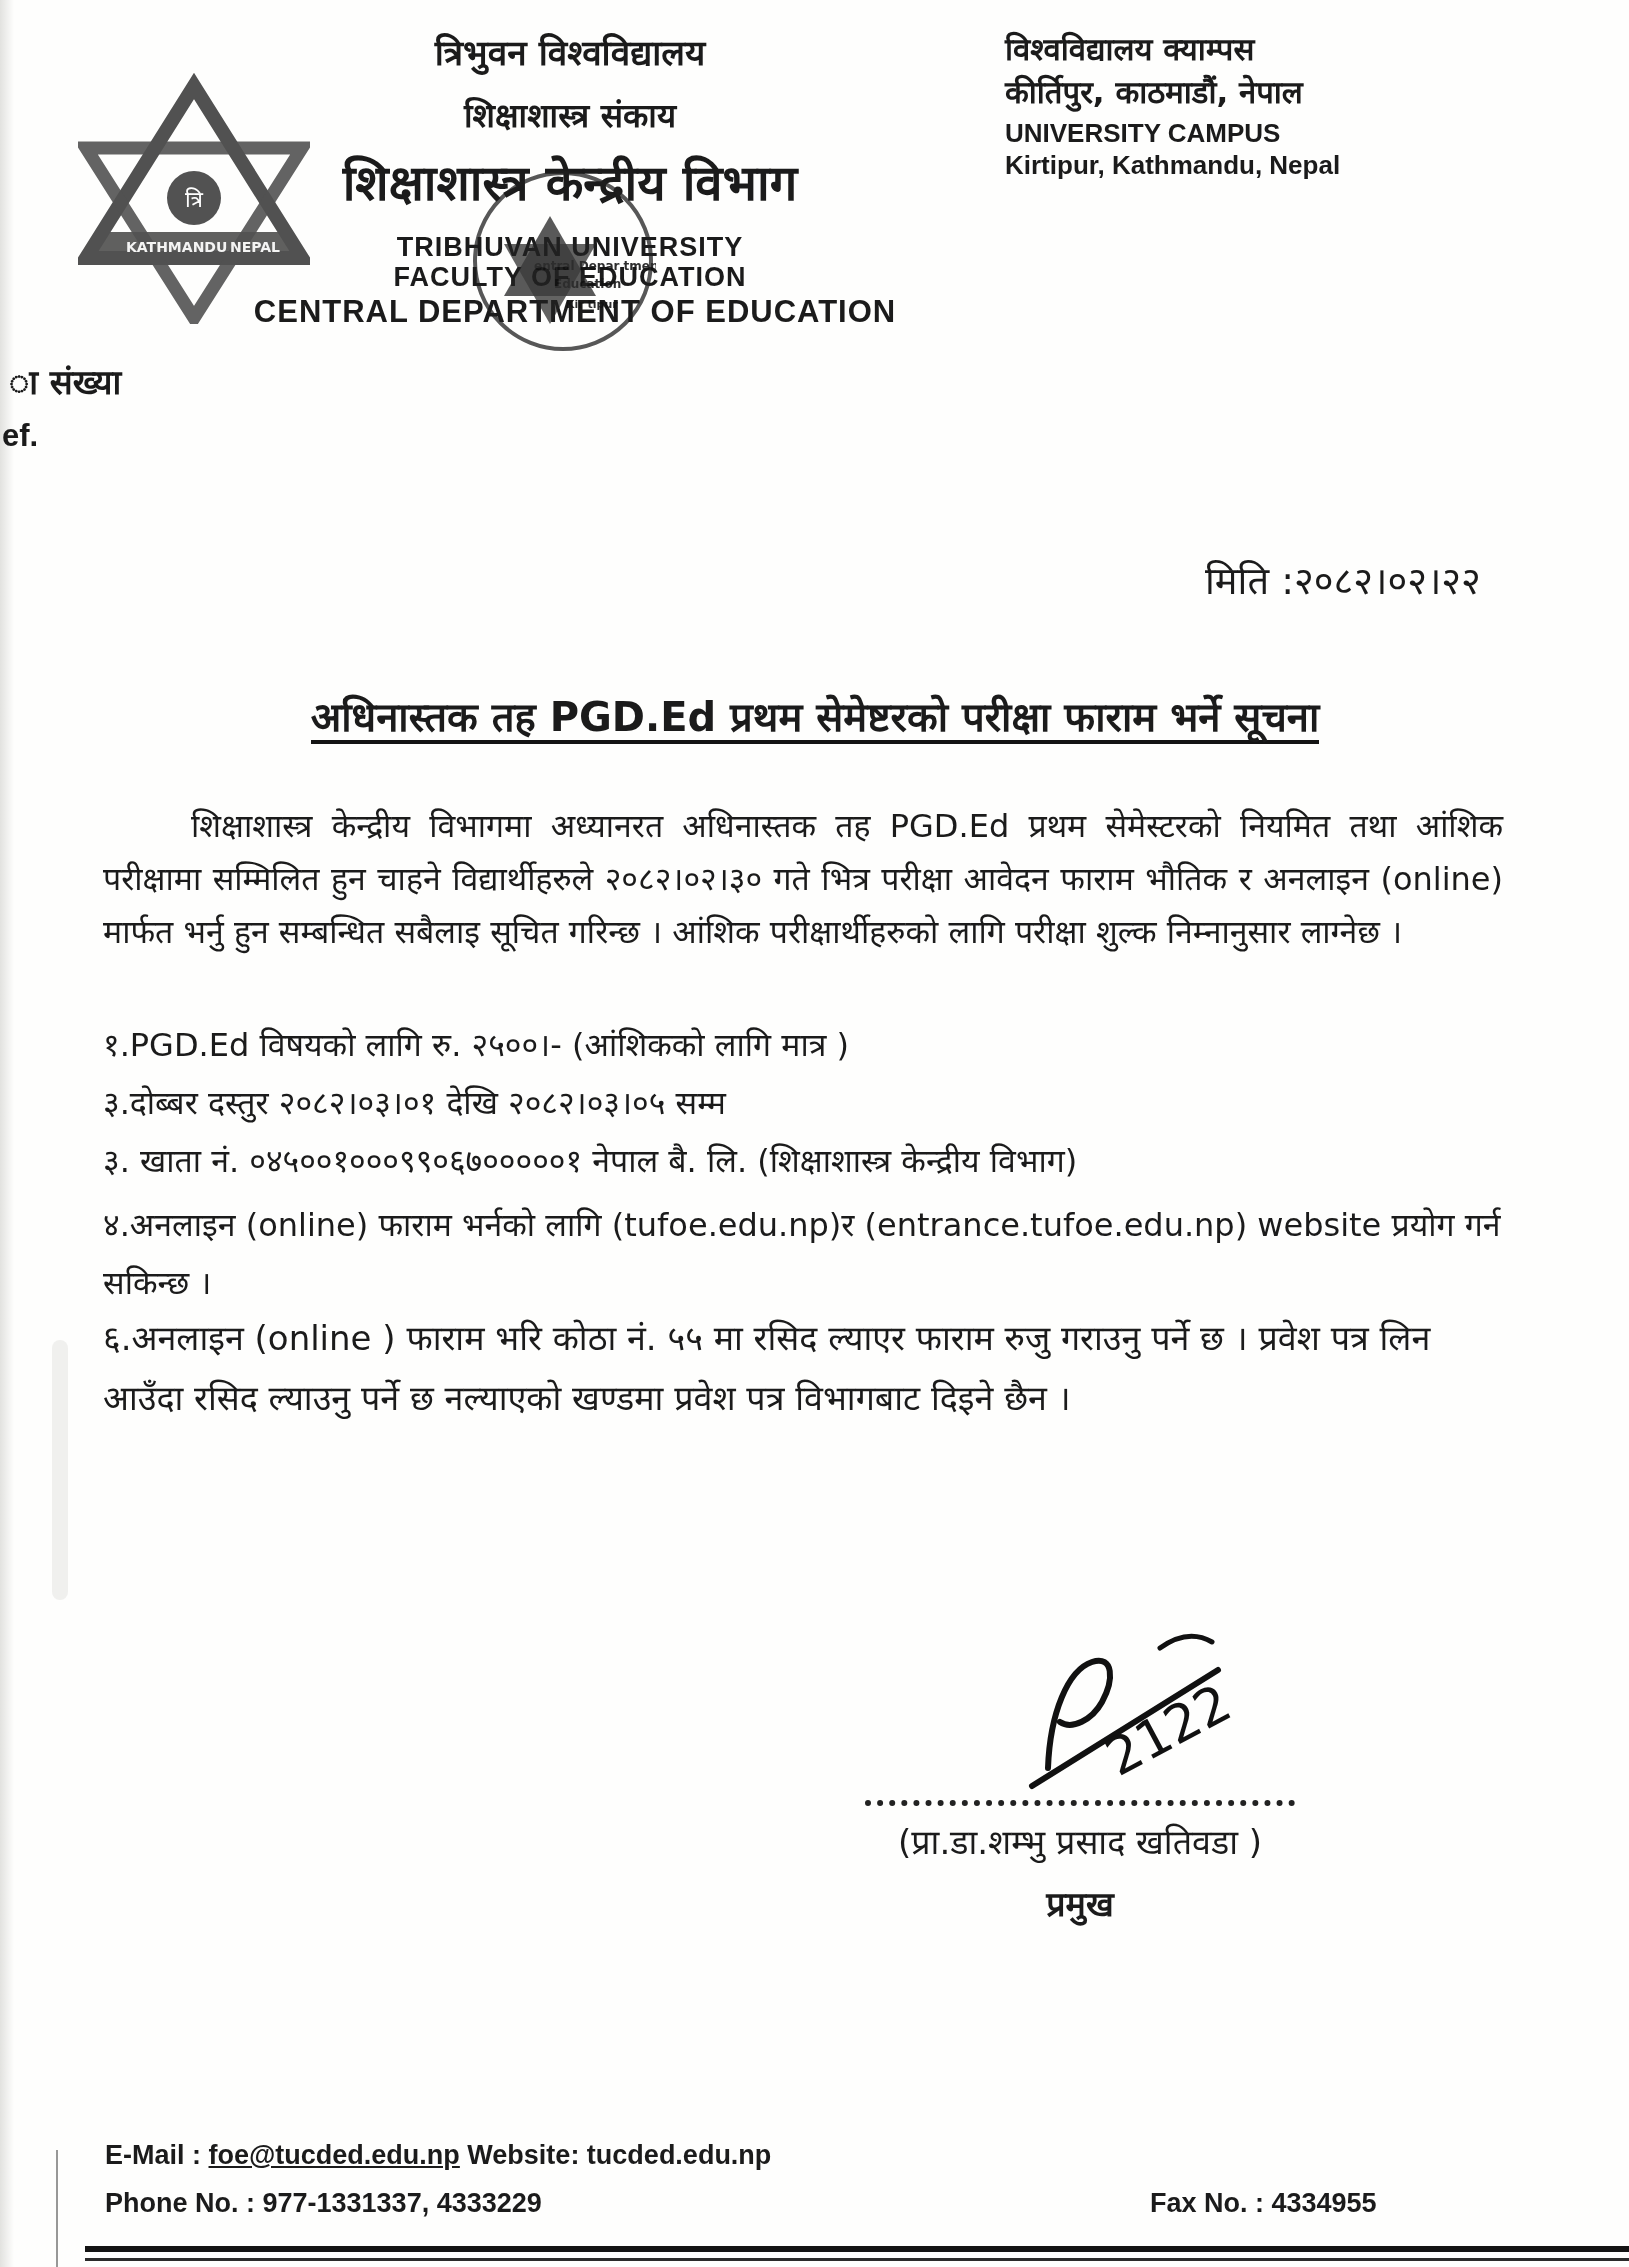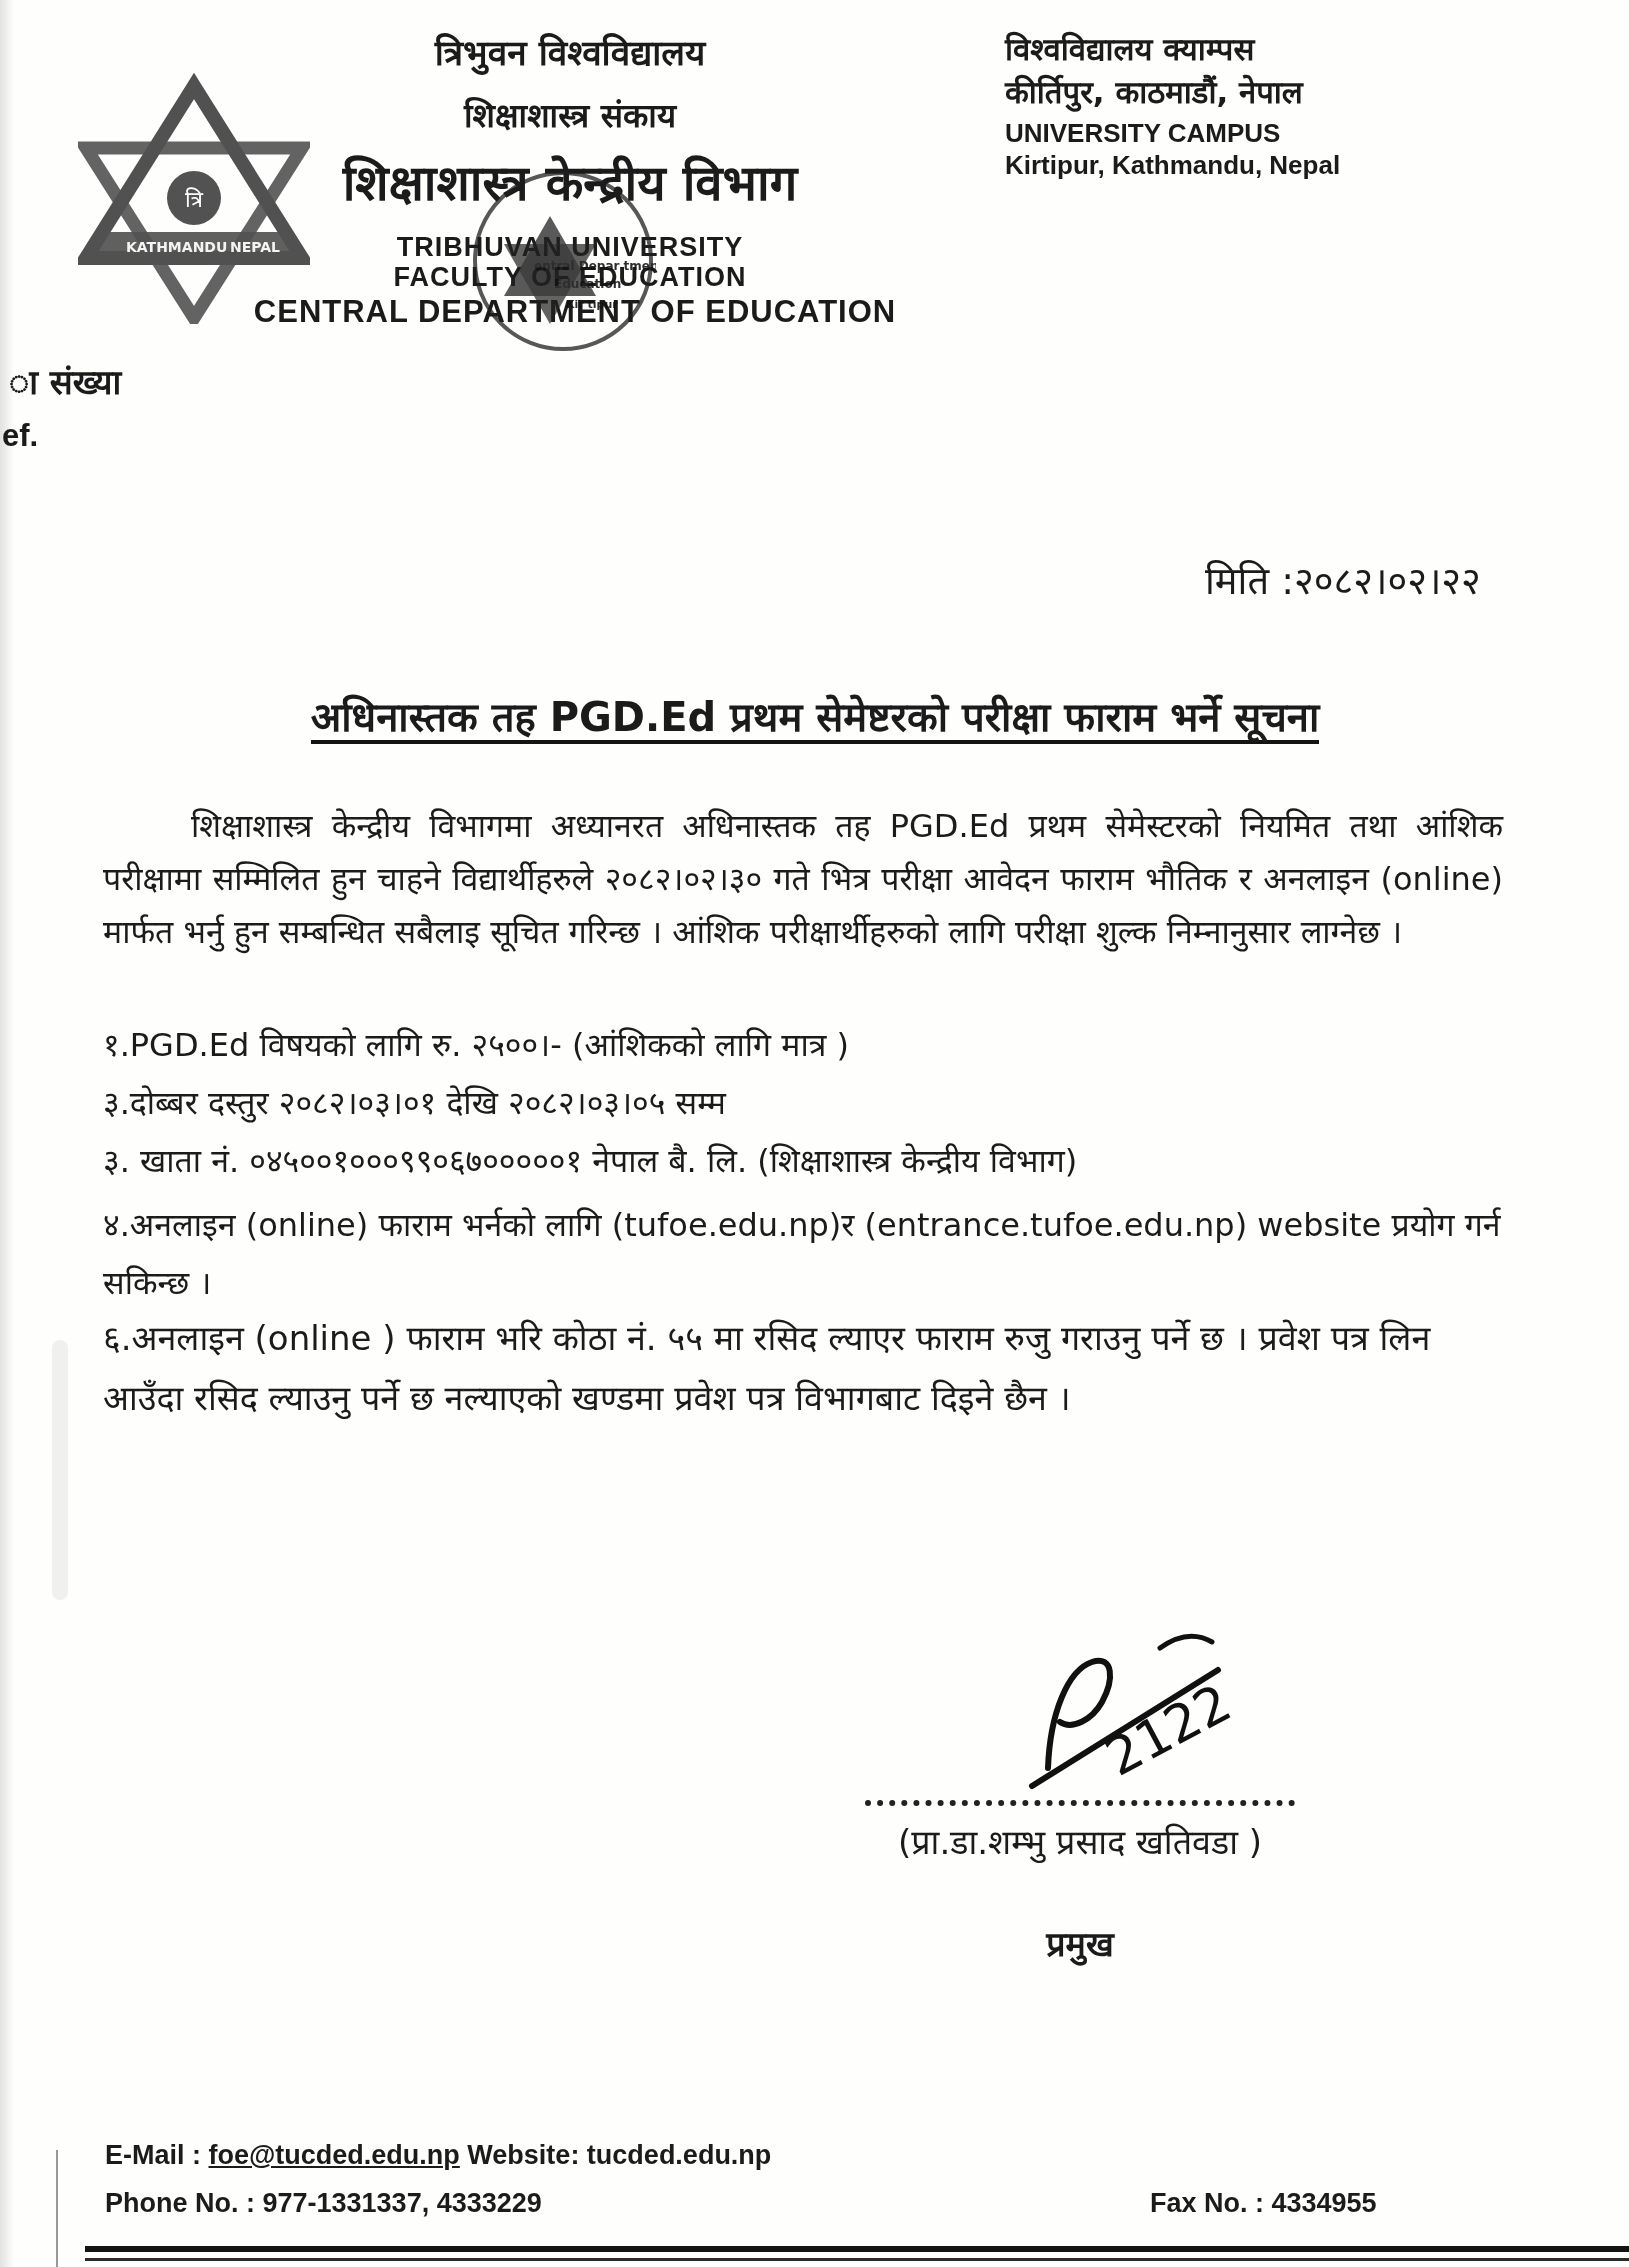--- a/index.html
+++ b/index.html
@@ -34,21 +34,21 @@
   .paragraph{left:103px;top:800px;width:1400px;font-size:32px;line-height:53px;text-align:justify;text-indent:88px;}
   .li1{left:103px;top:1022px;width:1420px;font-size:32px;}
   .li2{left:103px;top:1080px;width:1420px;font-size:32px;}
   .li3{left:103px;top:1138px;width:1420px;font-size:32px;}
   .li4{left:103px;top:1196px;width:1400px;font-size:32px;line-height:58px;text-align:left;}
   .li6{left:103px;top:1308px;width:1400px;font-size:34px;line-height:60px;text-align:left;}
   
   #sig-svg{left:1010px;top:1618px;width:240px;height:180px;}
   .dotline{left:865px;top:1760px;width:430px;height:40px;border-bottom:6px dotted #222;}
   .sig-name{left:845px;top:1818px;width:470px;font-size:34px;text-align:center;}
-  .sig-role{left:845px;top:1880px;width:470px;font-size:34px;font-weight:bold;text-align:center;margin-top:40px;}
+  .sig-role{left:845px;top:1880px;width:470px;font-size:34px;font-weight:bold;text-align:center;}
   
   .f-email{left:105px;top:2140px;font-size:27px;font-weight:bold;font-family:"Liberation Sans","DejaVu Sans",sans-serif;}
   .f-email .u{text-decoration:underline;}
   .f-phone{left:105px;top:2188px;font-size:27px;font-weight:bold;font-family:"Liberation Sans","DejaVu Sans",sans-serif;}
   .f-fax{left:1150px;top:2188px;font-size:27px;font-weight:bold;font-family:"Liberation Sans","DejaVu Sans",sans-serif;}
   .rule1{left:85px;top:2246px;width:1544px;height:6px;background:#141414;}
   .rule2{left:85px;top:2258px;width:1544px;height:3px;background:#2a2a2a;}
   .edge-shade{left:0;top:0;width:14px;height:2267px;background:linear-gradient(to right,#dddddad9,#ffffff00);}
   .margin-tick{left:56px;top:2150px;width:2px;height:117px;background:#444;opacity:.55;}
   .smudge{left:52px;top:1340px;width:16px;height:260px;background:#9a9a96;opacity:.14;border-radius:8px;}

